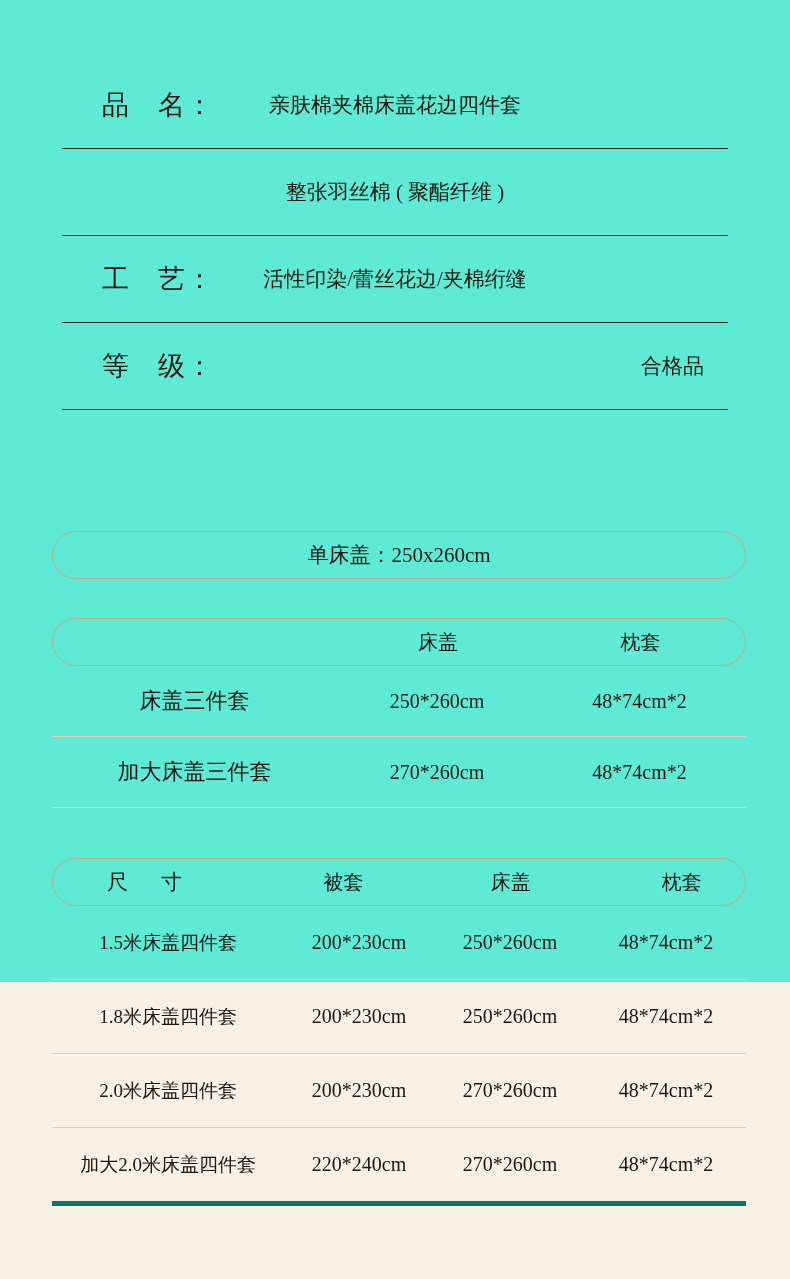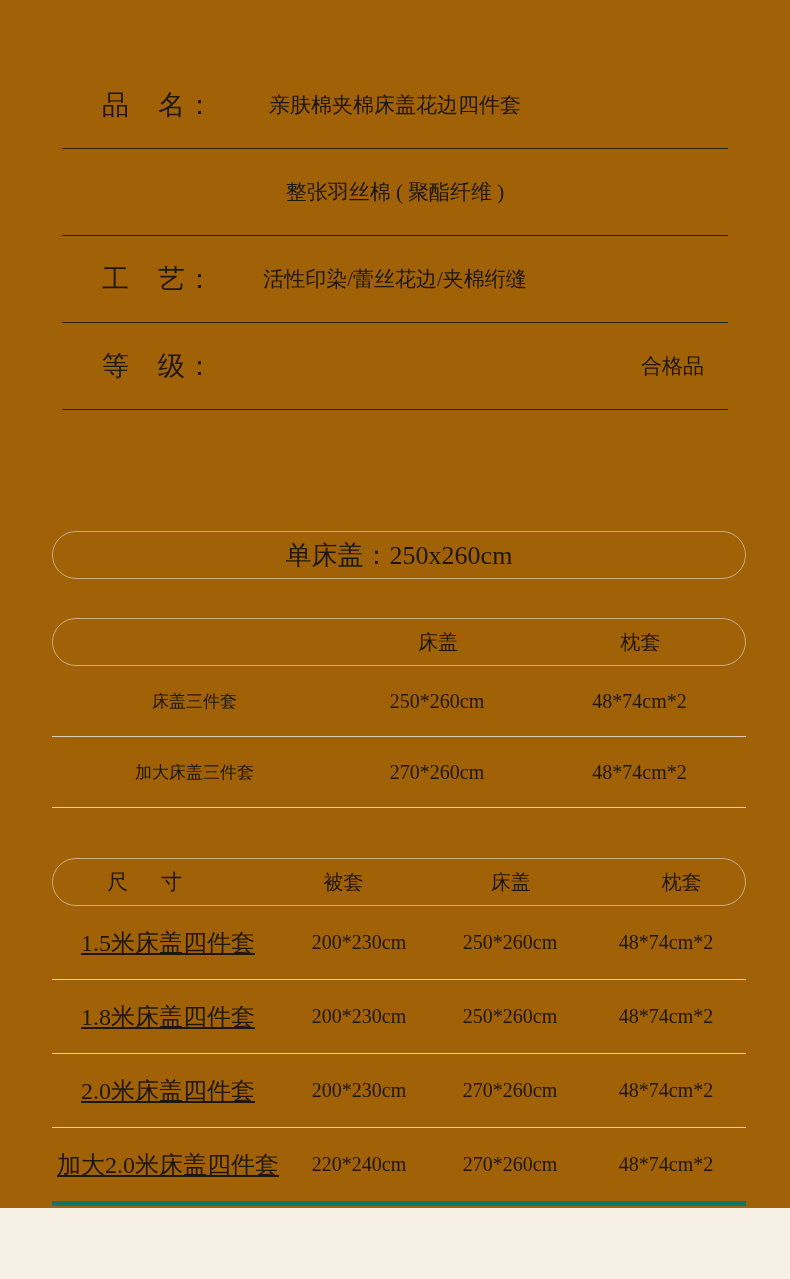--- a/index.html
+++ b/index.html
@@ -10,22 +10,22 @@
     width: 790px;
     height: 1279px;
     background: #f7f0e4;
     font-family: "Liberation Serif", "DejaVu Serif", serif;
     color: #231c12;
     overflow: hidden;
   }
   .page {
     position: relative;
     width: 790px;
-    height: 1208px;
-    background: #a16207;
+    height: 982px;
+    background: #5eead4;
     box-sizing: border-box;
   }
 
   
   .spec-list {
     position: absolute;
     left: 62px;
     top: 62px;
     width: 666px;
   }
@@ -70,21 +70,21 @@
     left: 52px;
     top: 531px;
     width: 694px;
     height: 48px;
     display: flex;
     align-items: center;
     justify-content: center;
     gap: 48px;
   }
   .pill-single span {
-    font-size: 26px;
+    font-size: 21px;
     color: #1d1710;
     white-space: nowrap;
   }
 
   
   .table1 {
     position: absolute;
     left: 52px;
     top: 618px;
     width: 694px;
@@ -106,21 +106,21 @@
   }
   .t1-head .c0, .t1-row .c0 { width: 285px; text-align: center; }
   .t1-head .c1, .t1-row .c1 { width: 200px; }
   .t1-head .c2, .t1-row .c2 { width: 205px; }
   .t1-row {
     height: 70px;
     display: flex;
     align-items: center;
     border-bottom: 1px solid #ddcfb8;
   }
-  .t1-row .c0 { font-size: 17px; }
+  .t1-row .c0 { font-size: 22px; }
 
   
   .table2 {
     position: absolute;
     left: 52px;
     top: 858px;
     width: 694px;
   }
   .t2-head {
     height: 48px;
@@ -140,21 +140,21 @@
   .t2-head .c0 { width: 232px; font-size: 21px; letter-spacing: 6px; text-indent: 6px; }
   .t2-head .c1 { width: 150px; }
   .t2-head .c2 { width: 152px; }
   .t2-head .c3 { width: 160px; }
   .t2-row {
     height: 73px;
     display: flex;
     align-items: center;
     border-bottom: 1px solid #ddcfb8;
   }
-  .t2-row .c0 { width: 232px; font-size: 24px; text-decoration: underline; }
+  .t2-row .c0 { width: 232px; font-size: 19px; }
   .t2-row .c1 { width: 150px; }
   .t2-row .c2 { width: 152px; }
   .t2-row .c3 { width: 160px; }
   .t2-row:last-child { border-bottom: 5px solid #0f766e; }
 </style>
 </head>
 <body>
 
 <div class="page">
 

